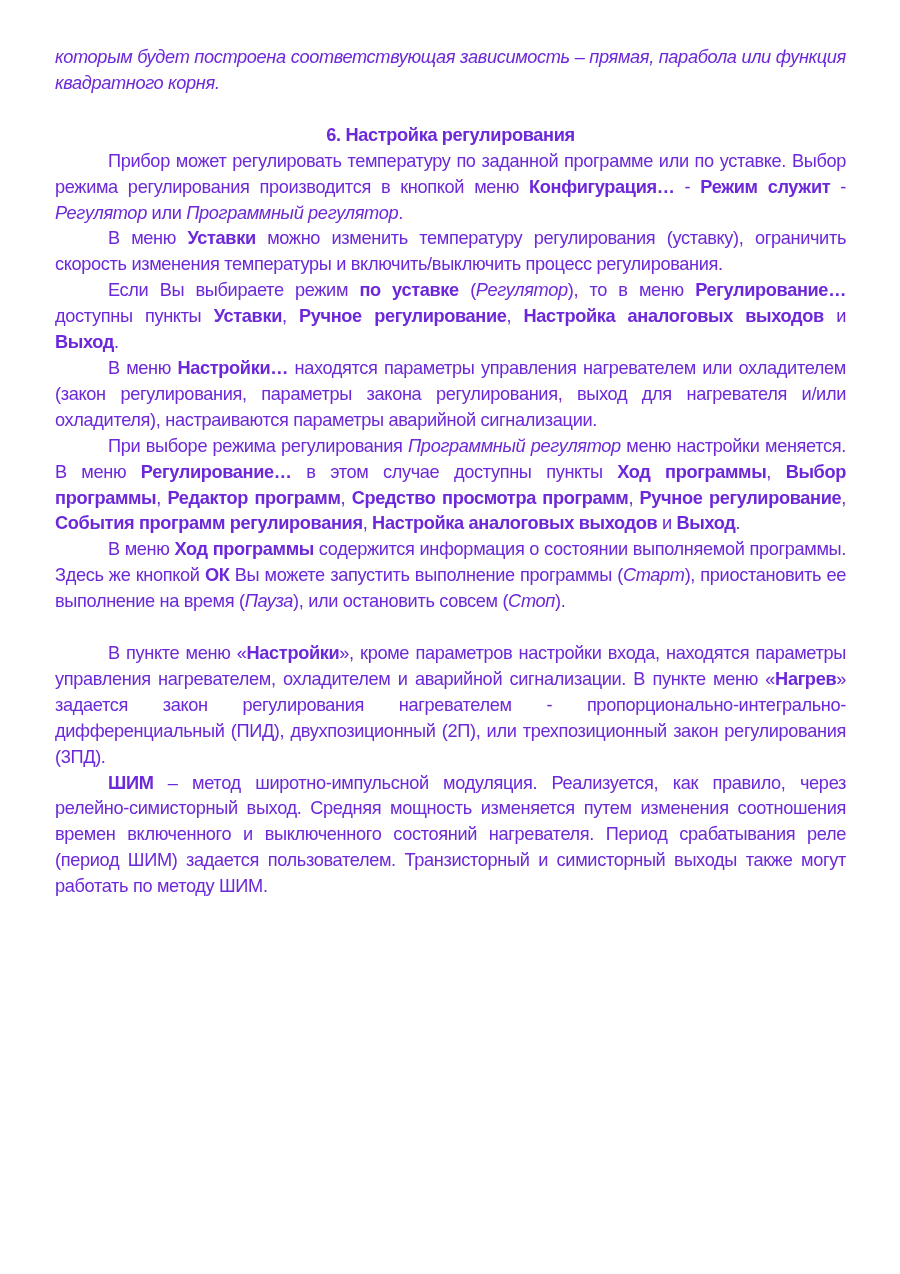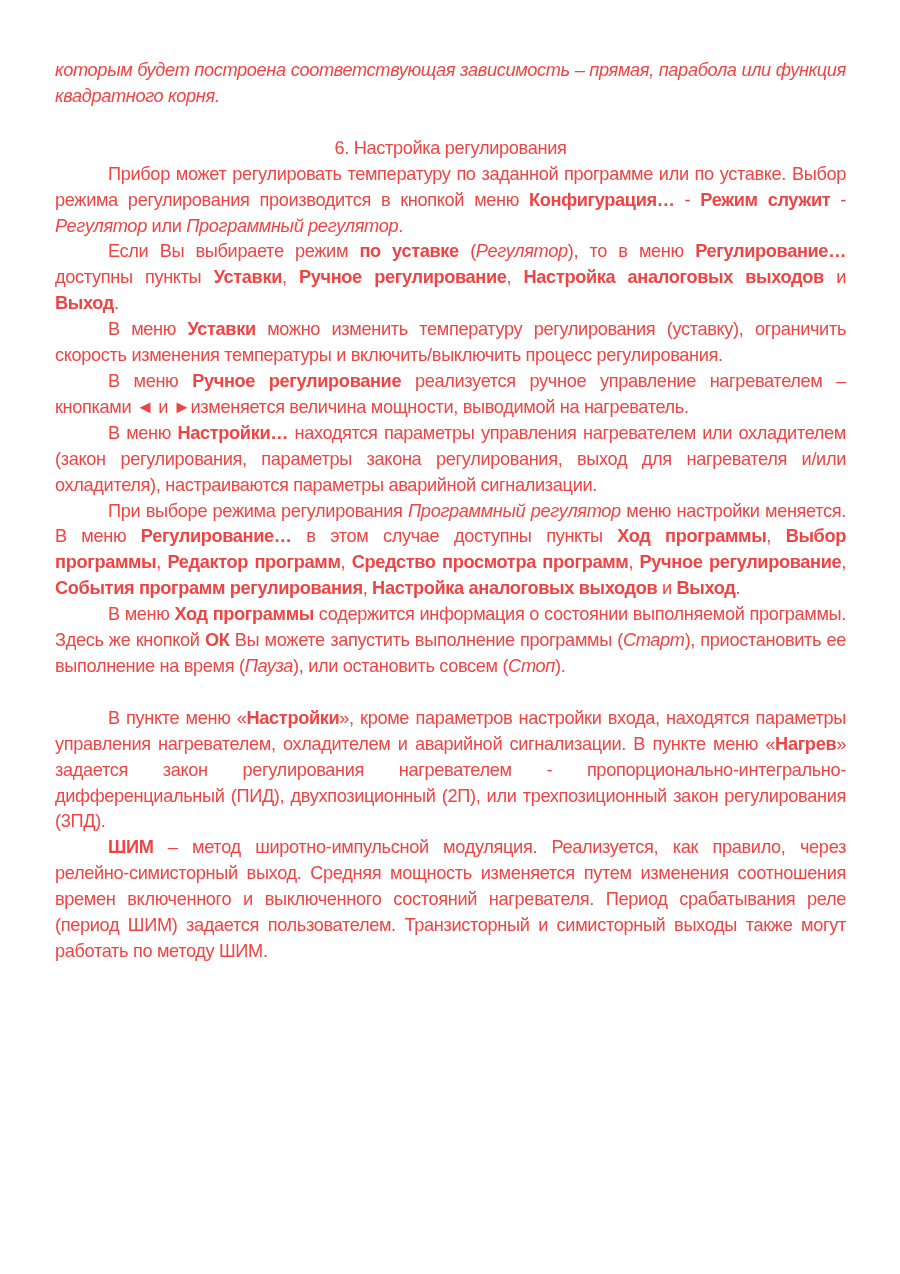--- a/index.html
+++ b/index.html
@@ -1,50 +1,49 @@
 <!DOCTYPE html>
 <html><head>
 <meta charset="utf-8">
 <style>
   html, body { margin:0; padding:0; background:#ffffff; }
   body { width:900px; height:1274px; position:relative; overflow:hidden; }
   .page {
-    position:absolute; left:55px; top:58px; width:791px;
+    position:absolute; left:55px; top:45px; width:791px;
     font-family:"Liberation Sans Narrow","Liberation Sans", sans-serif;
-    font-size:18.2px; line-height:25.9px; color:#ef4444;
+    font-size:18.2px; line-height:25.9px; color:#6d28d9;
     letter-spacing:-0.35px;
   }
   p { margin:0; text-align:justify; text-align-last:left; }
   p.ind { text-indent:53px; }
   .it { font-style:italic; }
   b { font-weight:bold;margin-top:29px; }
   h2 {
-    margin:0; text-align:center; font-size:18.2px; font-weight:normal;
+    margin:0; text-align:center; font-size:18.2px; font-weight:bold;
     line-height:25.9px;
   }
   .gap { height:26px; }
 </style>
 </head>
 <body>
 
 <div class="page">
 
   <p class="it">которым будет построена соответствующая зависимость – прямая, парабола или функция квадратного корня.</p>
 
   <div class="gap"></div>
 
   <h2>6. Настройка регулирования</h2>
 
   <p class="ind"><span>Прибор может регулировать температуру по заданной программе или по уставке. Выбор режима регулирования производится в кнопкой меню </span><b>Конфигурация…</b><span> - </span><b>Режим служит</b><span> - </span><span class="it">Регулятор</span><span> или </span><span class="it">Программный регулятор</span><span>.</span></p>
 
+  <p class="ind"><span>В меню </span><b>Уставки</b><span> можно изменить температуру регулирования (уставку), ограничить скорость изменения температуры и включить/выключить процесс регулирования.</span></p>
+
   <p class="ind"><span>Если Вы выбираете режим </span><b>по уставке</b><span> (</span><span class="it">Регулятор</span><span>), то в меню </span><b>Регулирование…</b><span> доступны пункты </span><b>Уставки</b><span>, </span><b>Ручное регулирование</b><span>, </span><b>Настройка аналоговых выходов</b><span> и </span><b>Выход</b><span>.</span></p>
 
-  <p class="ind"><span>В меню </span><b>Уставки</b><span> можно изменить температуру регулирования (уставку), ограничить скорость изменения температуры и включить/выключить процесс регулирования.</span></p>
-
-  <p class="ind"><span>В меню </span><b>Ручное регулирование</b><span> реализуется ручное управление нагревателем – кнопками </span><span>◄</span><span> и </span><span>►</span><span>изменяется величина мощности, выводимой на нагреватель.</span></p>
 
   <p class="ind"><span>В меню </span><b>Настройки…</b><span> находятся параметры управления нагревателем или охладителем (закон регулирования, параметры закона регулирования, выход для нагревателя и/или охладителя), настраиваются параметры аварийной сигнализации.</span></p>
 
   <p class="ind"><span>При выборе режима регулирования </span><span class="it">Программный регулятор</span><span> меню настройки меняется. В меню </span><b>Регулирование…</b><span> в этом случае доступны пункты </span><b>Ход программы</b><span>, </span><b>Выбор программы</b><span>, </span><b>Редактор программ</b><span>, </span><b>Средство просмотра программ</b><span>, </span><b>Ручное регулирование</b><span>, </span><b>События программ регулирования</b><span>, </span><b>Настройка аналоговых выходов</b><span> и </span><b>Выход</b><span>.</span></p>
 
   <p class="ind"><span>В меню </span><b>Ход программы</b><span> содержится информация о состоянии выполняемой программы. Здесь же кнопкой </span><b>ОК</b><span> Вы можете запустить выполнение программы (</span><span class="it">Старт</span><span>), приостановить ее выполнение на время (</span><span class="it">Пауза</span><span>), или остановить совсем (</span><span class="it">Стоп</span><span>).</span></p>
 
 
 
   <div class="gap"></div>

